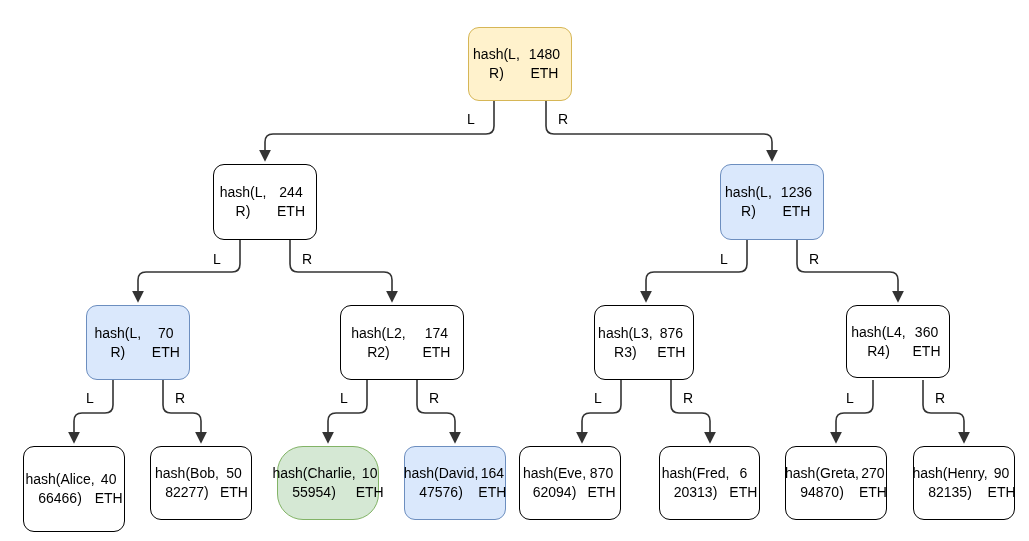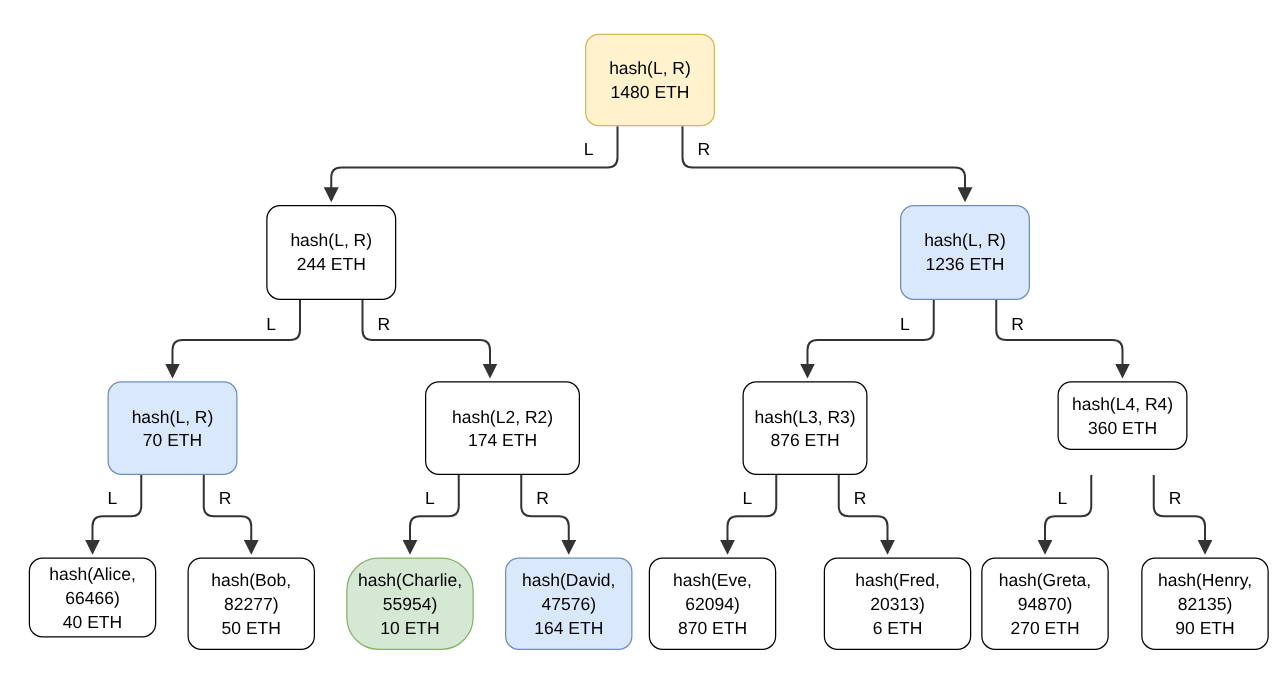--- a/index.html
+++ b/index.html
@@ -25,21 +25,21 @@
   .edges marker path {
     fill: var(--edge, #333333);
     stroke: none;
   }
   .node {
     position: absolute;
     box-sizing: border-box;
     border: 1.5px solid;
     border-radius: 11px;
     display: flex;
-    flex-direction: column;
+    flex-direction: row;
     align-items: center;
     justify-content: center;
     text-align: center;
     font-size: 14px;
     line-height: 19px;
     padding: 2px 3px;
   }
   .v-white  { background: var(--white-fill, #ffffff);  border-color: var(--white-border, #000000); }
   .v-yellow { background: var(--yellow-fill, #fff2cc); border-color: var(--yellow-border, #d6b656); }
   .v-blue   { background: var(--blue-fill, #dae8fc);   border-color: var(--blue-border, #6c8ebf); }
@@ -112,46 +112,46 @@
     <div>70 ETH</div>
   </div>
   <div class="node v-white" style="left:340px;top:305px;width:124px;height:75px">
     <div>hash(L2, R2)</div>
     <div>174 ETH</div>
   </div>
   <div class="node v-white" style="left:594px;top:305px;width:100px;height:75px">
     <div>hash(L3, R3)</div>
     <div>876 ETH</div>
   </div>
-  <div class="node v-white" style="left:846px;top:305px;width:104px;height:55px">
+  <div class="node v-white" style="left:846px;top:305px;width:104px;height:73px">
     <div>hash(L4, R4)</div>
     <div>360 ETH</div>
   </div>
 
-  <div class="node v-white" style="left:23px;top:446px;width:102px;height:64px">
+  <div class="node v-white" style="left:23px;top:446px;width:102px;height:86px">
     <div>hash(Alice, 66466)</div>
     <div>40 ETH</div>
   </div>
   <div class="node v-white" style="left:150px;top:446px;width:102px;height:74px">
     <div>hash(Bob, 82277)</div>
     <div>50 ETH</div>
   </div>
   <div class="node v-green" style="left:277px;top:446px;width:102px;height:74px">
     <div>hash(Charlie, 55954)</div>
     <div>10 ETH</div>
   </div>
   <div class="node v-blue" style="left:404px;top:446px;width:102px;height:74px">
     <div>hash(David, 47576)</div>
     <div>164 ETH</div>
   </div>
   <div class="node v-white" style="left:519px;top:446px;width:102px;height:74px">
     <div>hash(Eve, 62094)</div>
     <div>870 ETH</div>
   </div>
-  <div class="node v-white" style="left:659px;top:446px;width:118px;height:74px">
+  <div class="node v-white" style="left:659px;top:446px;width:101px;height:74px">
     <div>hash(Fred, 20313)</div>
     <div>6 ETH</div>
   </div>
   <div class="node v-white" style="left:785px;top:446px;width:102px;height:74px">
     <div>hash(Greta, 94870)</div>
     <div>270 ETH</div>
   </div>
   <div class="node v-white" style="left:913px;top:446px;width:102px;height:74px">
     <div>hash(Henry, 82135)</div>
     <div>90 ETH</div>

